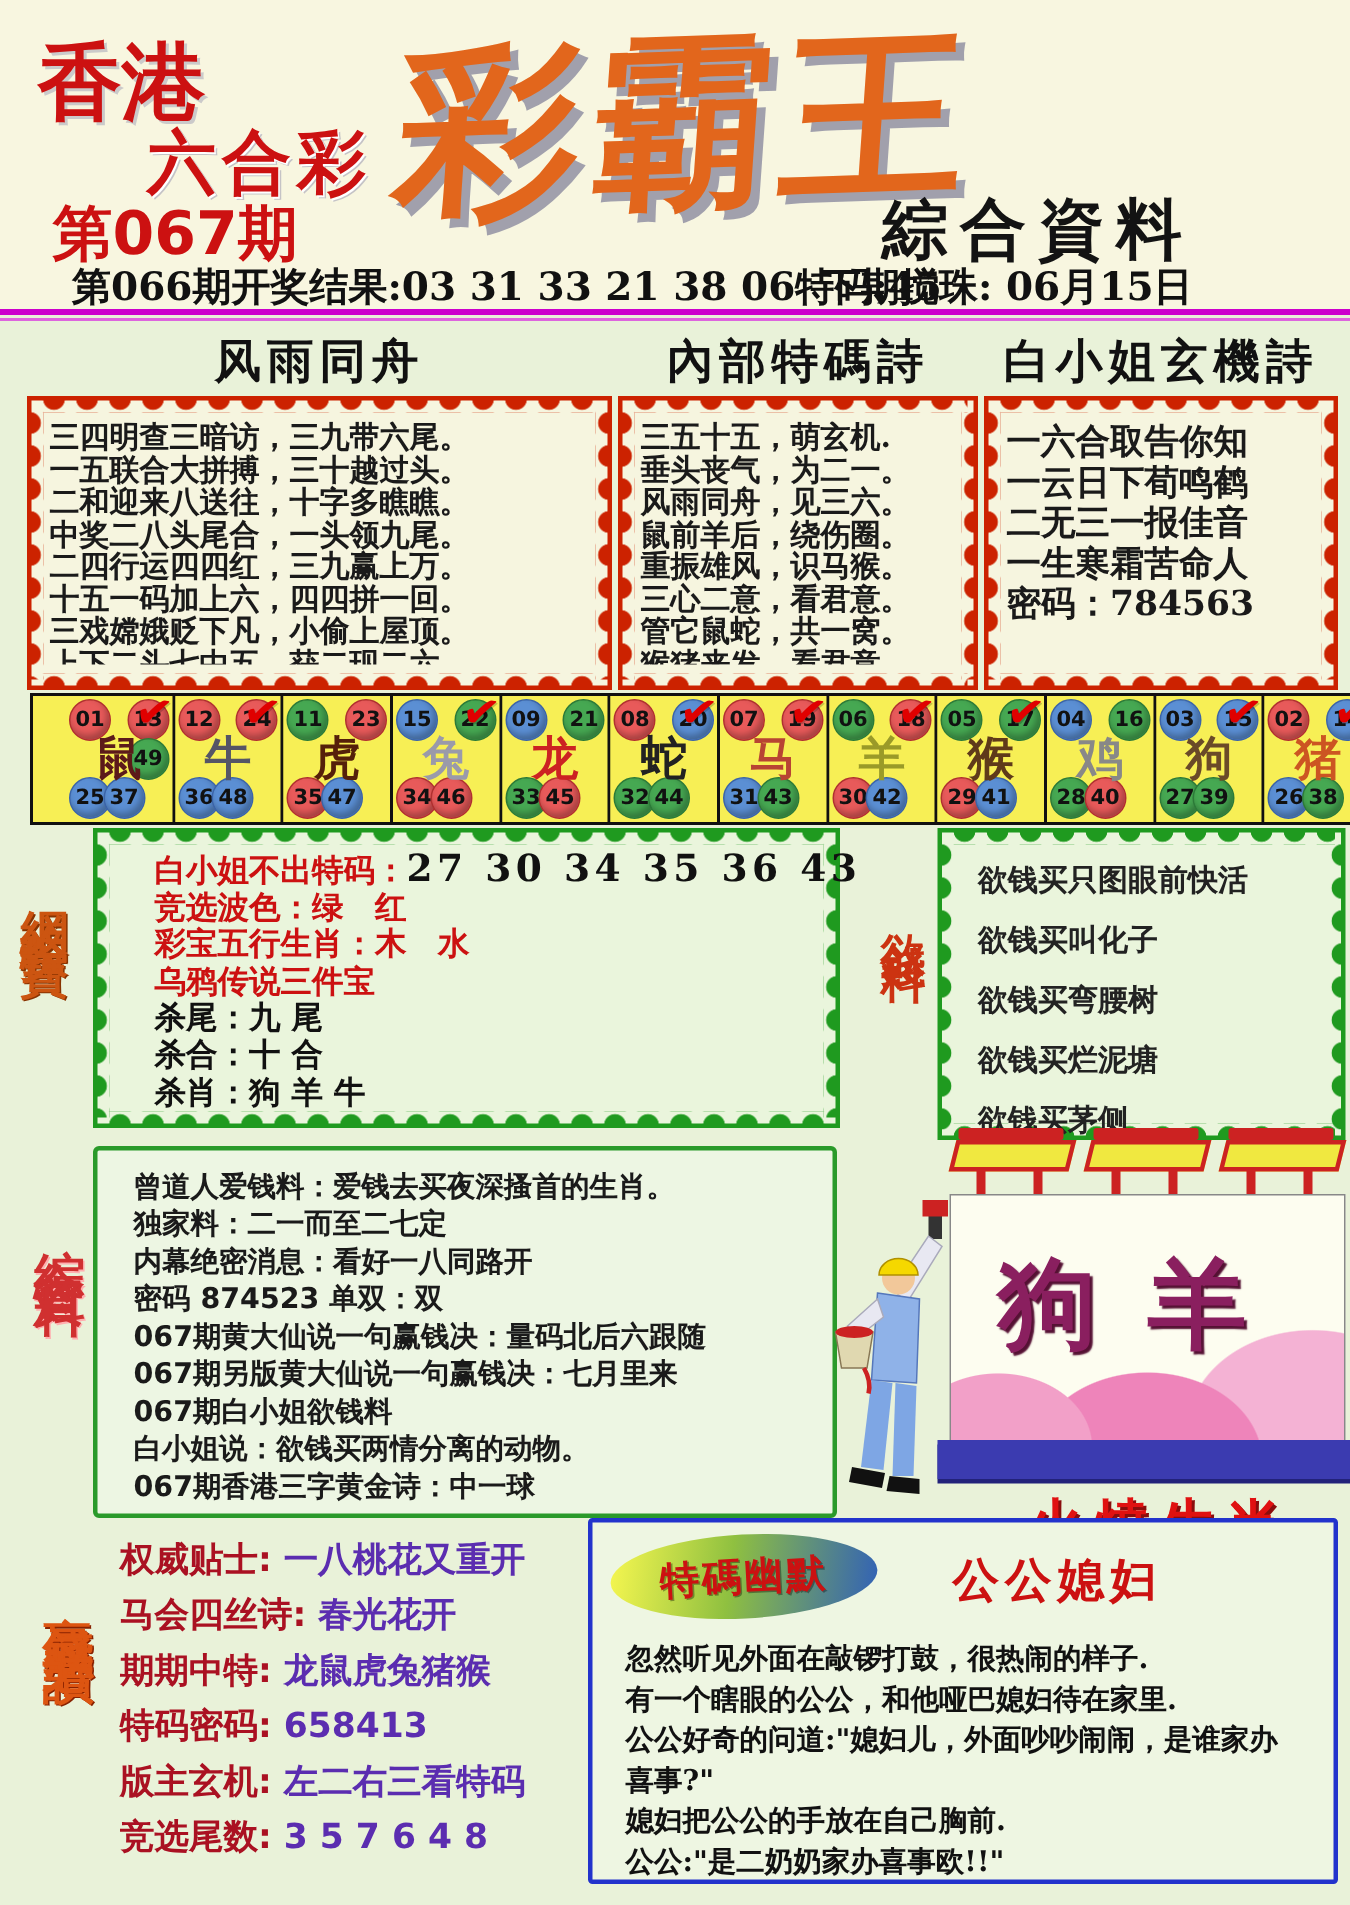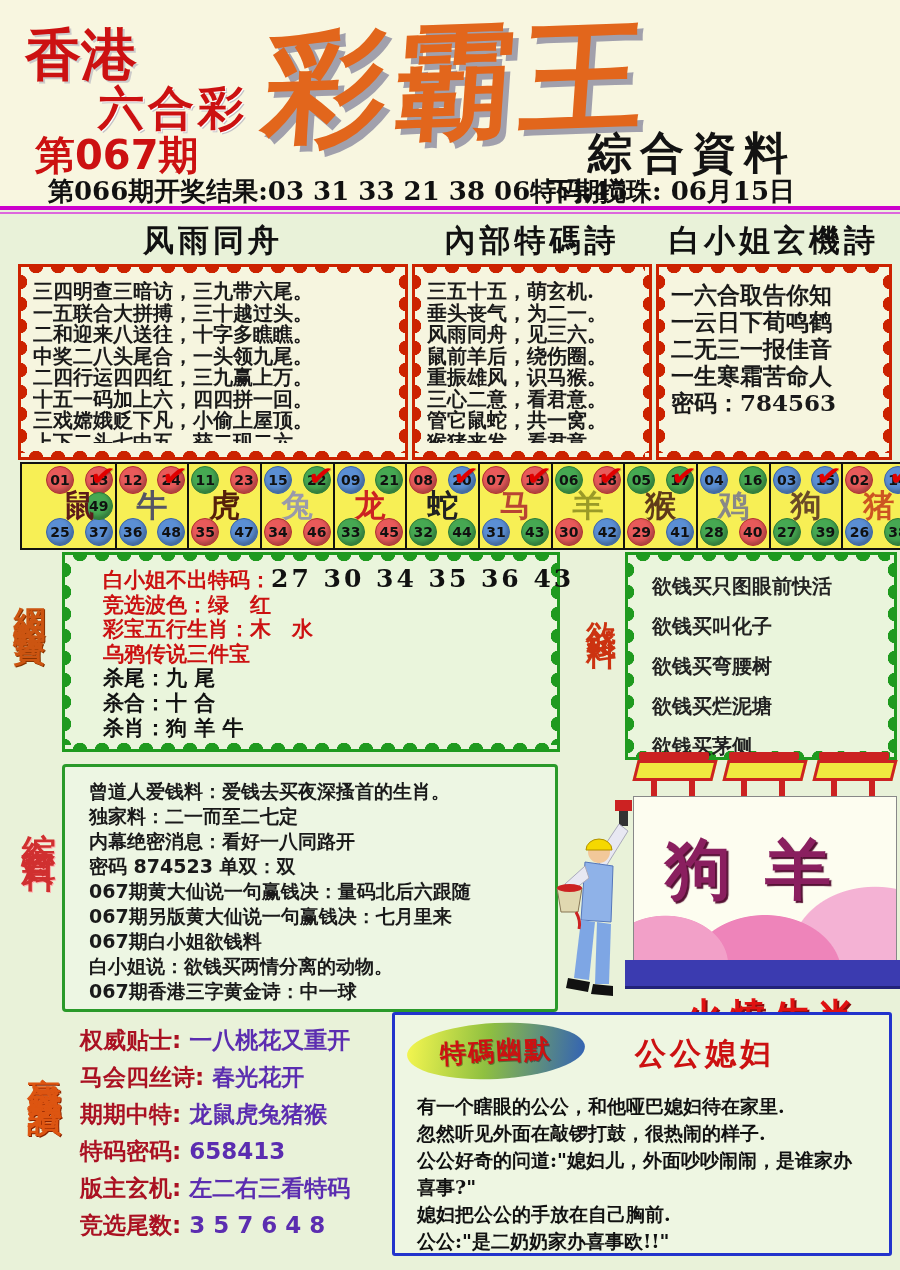--- a/index.html
+++ b/index.html
@@ -55,21 +55,21 @@
       border:2px solid #111;background:#f7ef55;padding-left:22px;}
   .zcell{position:relative;flex:1;border-right:2px solid #111;background:#f7ef55;}
   .zcell:last-child{border-right:none;}
   .ball{position:absolute;width:26px;height:26px;border-radius:50%;
       font-size:14px;font-weight:900;color:#111;display:flex;align-items:center;justify-content:center;
       box-shadow:inset -2px -3px 4px rgba(0,0,0,.28);}
   .ball.red{background:#e85a5a;border:1px solid #b03030;}
   .ball.blue{background:#5b8fd4;border:1px solid #3b64a8;}
   .ball.green{background:#46a852;border:1px solid #2c7a38;}
   .pos0{left:2px;top:2px;} .pos1{right:2px;top:2px;}
-  .pos2{left:2px;bottom:2px;} .pos3{right:2px;bottom:2px;}
+  .pos2{left:2px;bottom:2px;} .pos3{right:18px;bottom:2px;}
   .posx{right:2px;top:28px;}
   .zanimal{position:absolute;left:50%;top:42px;transform:translate(-50%,-50%);
       font-size:31px;font-weight:900;font-family:"DejaVu Serif",serif;}
   .zcheck{position:absolute;right:0px;top:-6px;font-size:30px;font-weight:900;
       color:#e00000;transform:rotate(8deg);text-shadow:1px 1px 0 rgba(0,0,0,.2);}
   
   .vlabel{writing-mode:vertical-rl;text-orientation:upright;font-weight:900;
       letter-spacing:8px;font-family:"DejaVu Serif",serif;}
   #label-treasure{left:8px;top:582px;font-size:32px;color:#cc5511;text-shadow:1px 1px 0 #883300;}
   #label-money{left:580px;top:598px;font-size:30px;color:#cc3311;}
@@ -398,21 +398,21 @@
       <div class="mr-line"><span class="mr-label">版主玄机: </span><span class="mr-value">左二右三看特码</span></div>
       <div class="mr-line"><span class="mr-label">竞选尾数: </span><span class="mr-value">3 5 7 6 4 8</span></div>
     </div>
 
   <div class="abs" id="joke-box">
     <div id="joke-badge">
       <span id="joke-badge-text">特碼幽默</span>
     </div>
     <div id="joke-title">公公媳妇</div>
     <div id="joke-lines">
+        <div class="joke-line">忽然听见外面在敲锣打鼓，很热闹的样子.</div>
         <div class="joke-line">有一个瞎眼的公公，和他哑巴媳妇待在家里.</div>
-        <div class="joke-line">忽然听见外面在敲锣打鼓，很热闹的样子.</div>
         <div class="joke-line">公公好奇的问道:"媳妇儿，外面吵吵闹闹，是谁家办喜事?"</div>
         <div class="joke-line">媳妇把公公的手放在自己胸前.</div>
         <div class="joke-line">公公:"是二奶奶家办喜事欧!!"</div>
       </div>
   </div>
 
 </div>
 
 </body></html>

